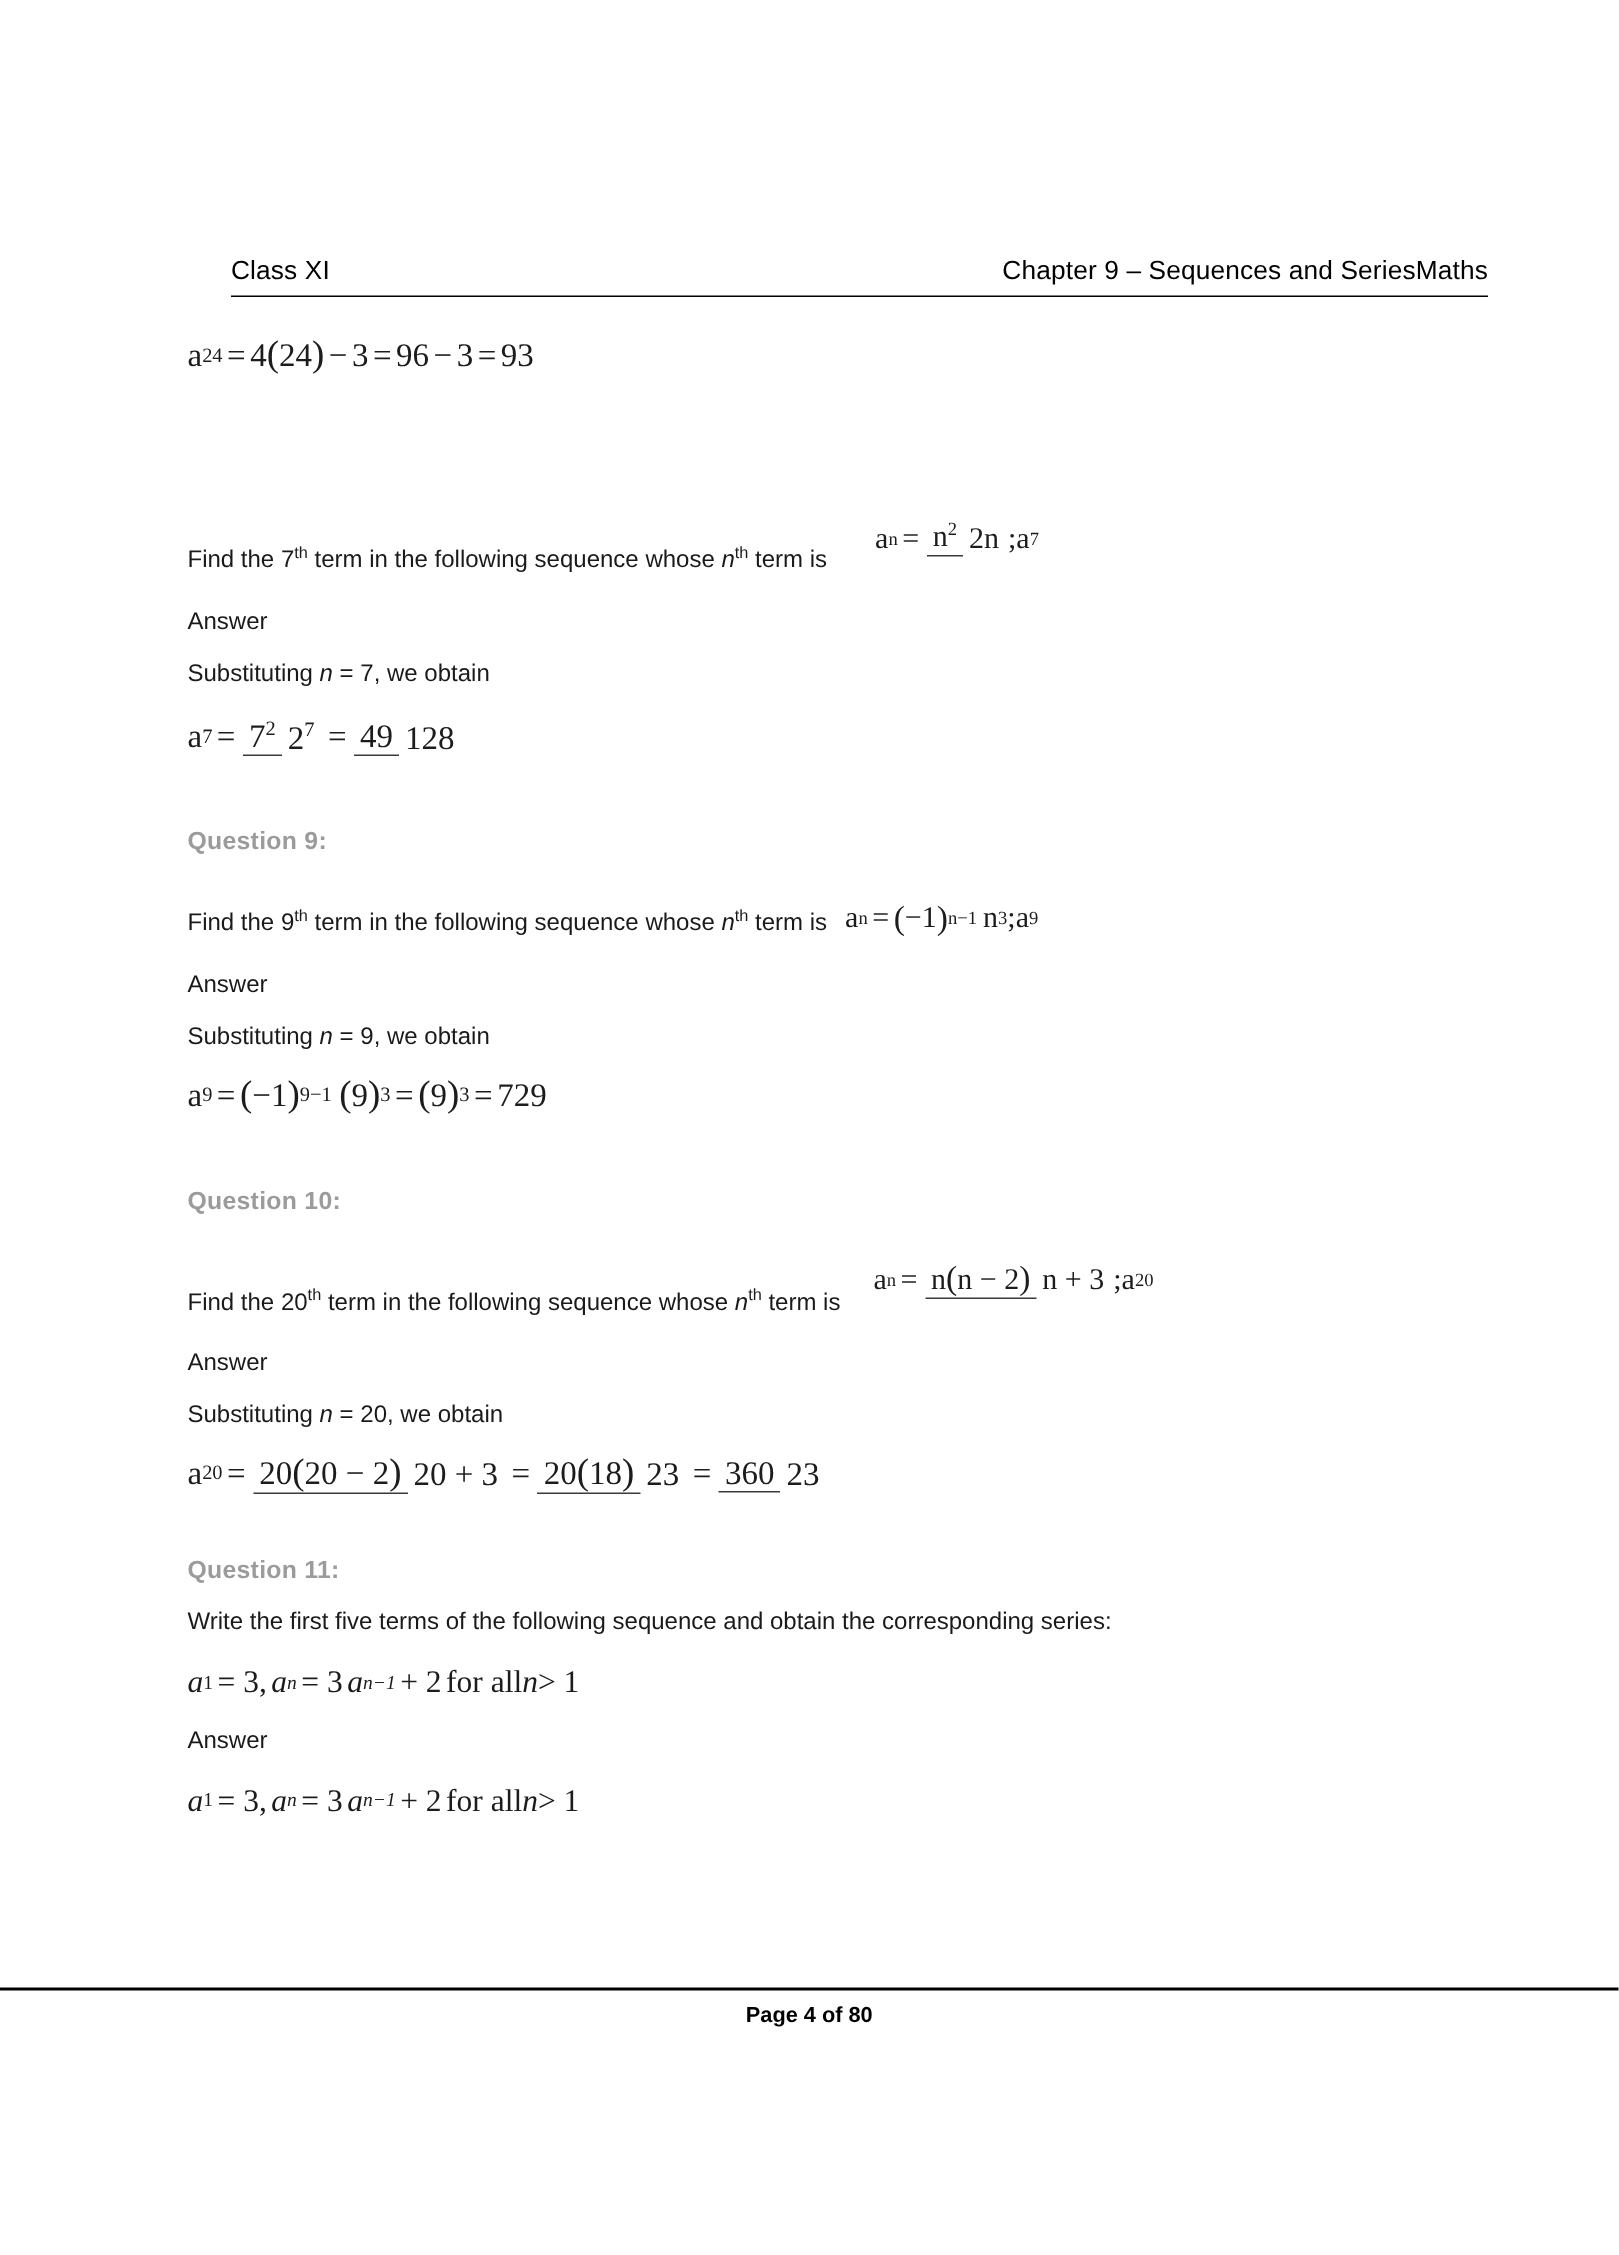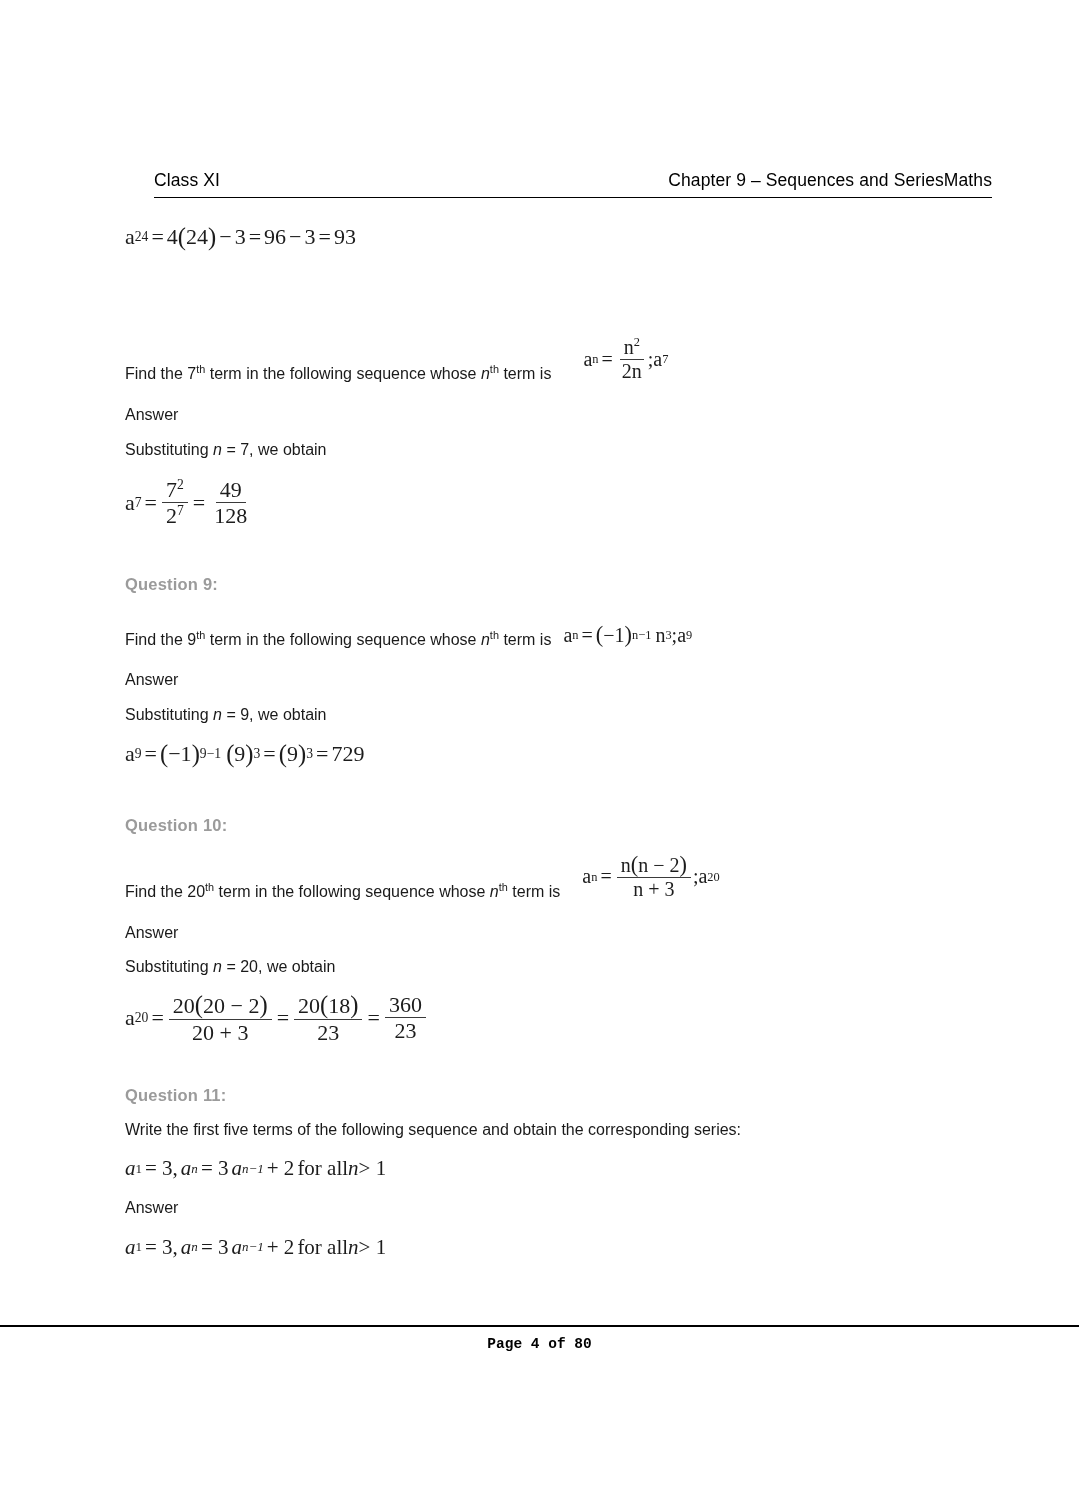--- a/index.html
+++ b/index.html
@@ -74,21 +74,21 @@
   }
   .math.upright { font-style: normal; }
   .math.ital    { font-style: italic; }
   .math .rm     { font-style: normal; }
 
   .math sub { font-size: 0.62em; vertical-align: sub; line-height: 0; }
   .math sup { font-size: 0.62em; vertical-align: super; line-height: 0; }
 
   .frac {
     display: inline-flex;
-    flex-direction: column;
+    flex-direction: row;
     align-items: center;
     justify-content: center;
     vertical-align: middle;
     margin: 0 2px;
   }
   .frac .num {
     padding: 0 4px 1px 4px;
     border-bottom: 1.3px solid #3a3a3a;
     line-height: 1.05;
   }
@@ -118,21 +118,20 @@
   }
   .footer-text {
     position: absolute;
     left: 0;
     top: 1336px;
     width: 1079px;
     text-align: center;
     font-size: 14.5px;
     font-weight: bold;
     color: #000;
-    font-family: Liberation Mono, monospace;
   }
 </style>
 </head>
 <body>
 
 <div class="page">
 
   <div class="header">
     <span class="hdr-left">Class XI</span>
     <span class="hdr-center">Chapter 9 – Sequences and Series</span>

